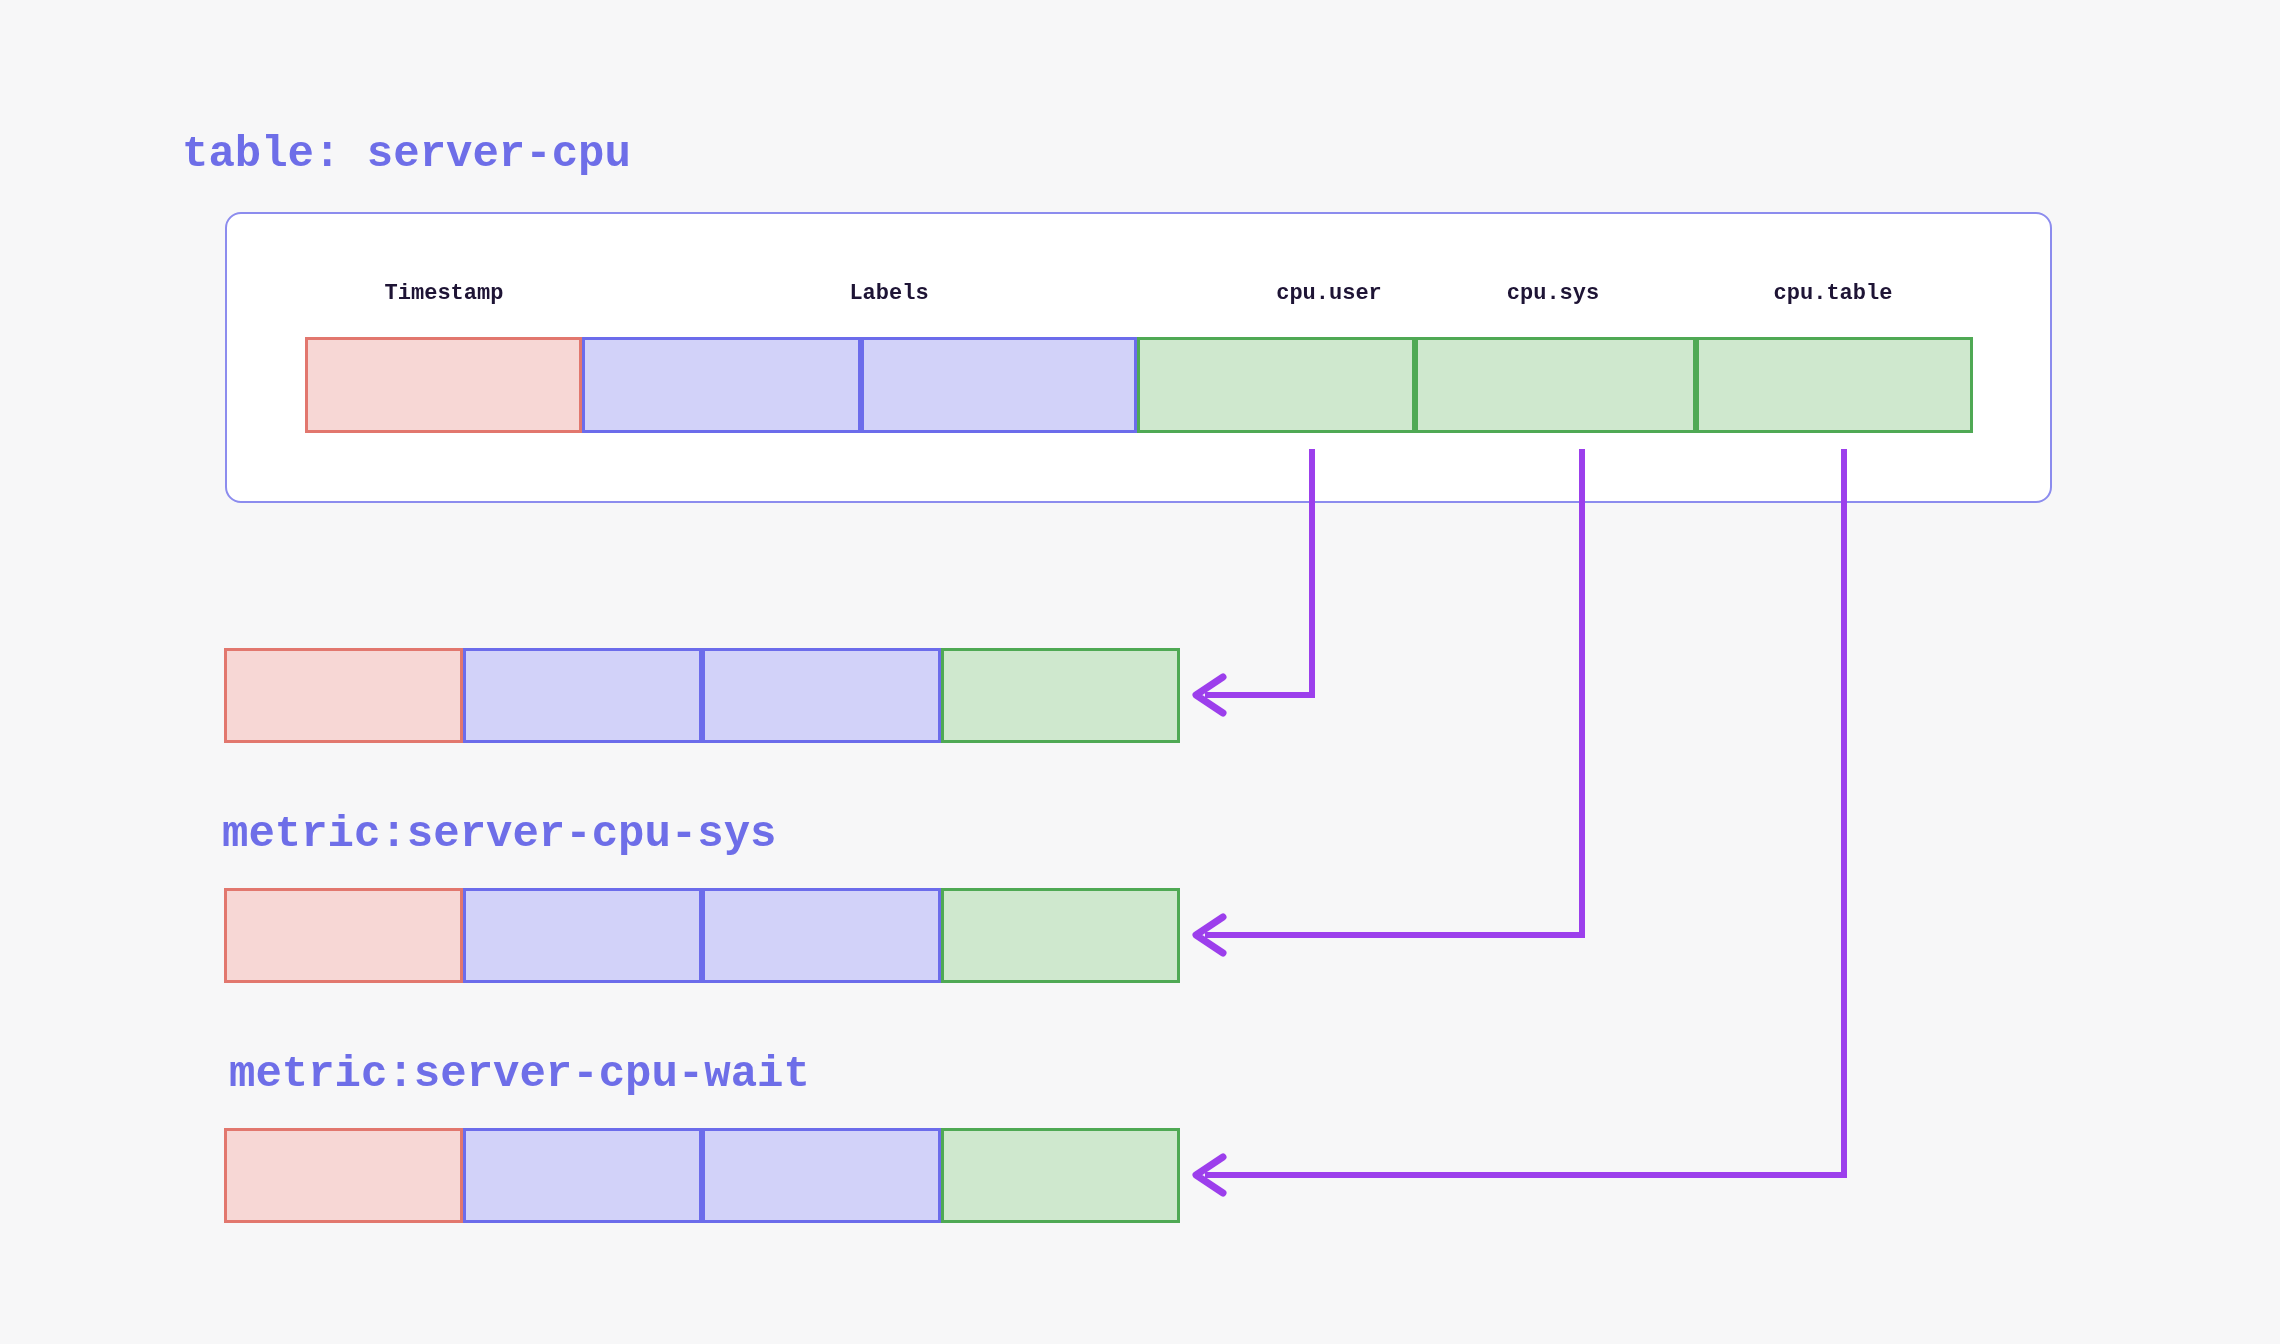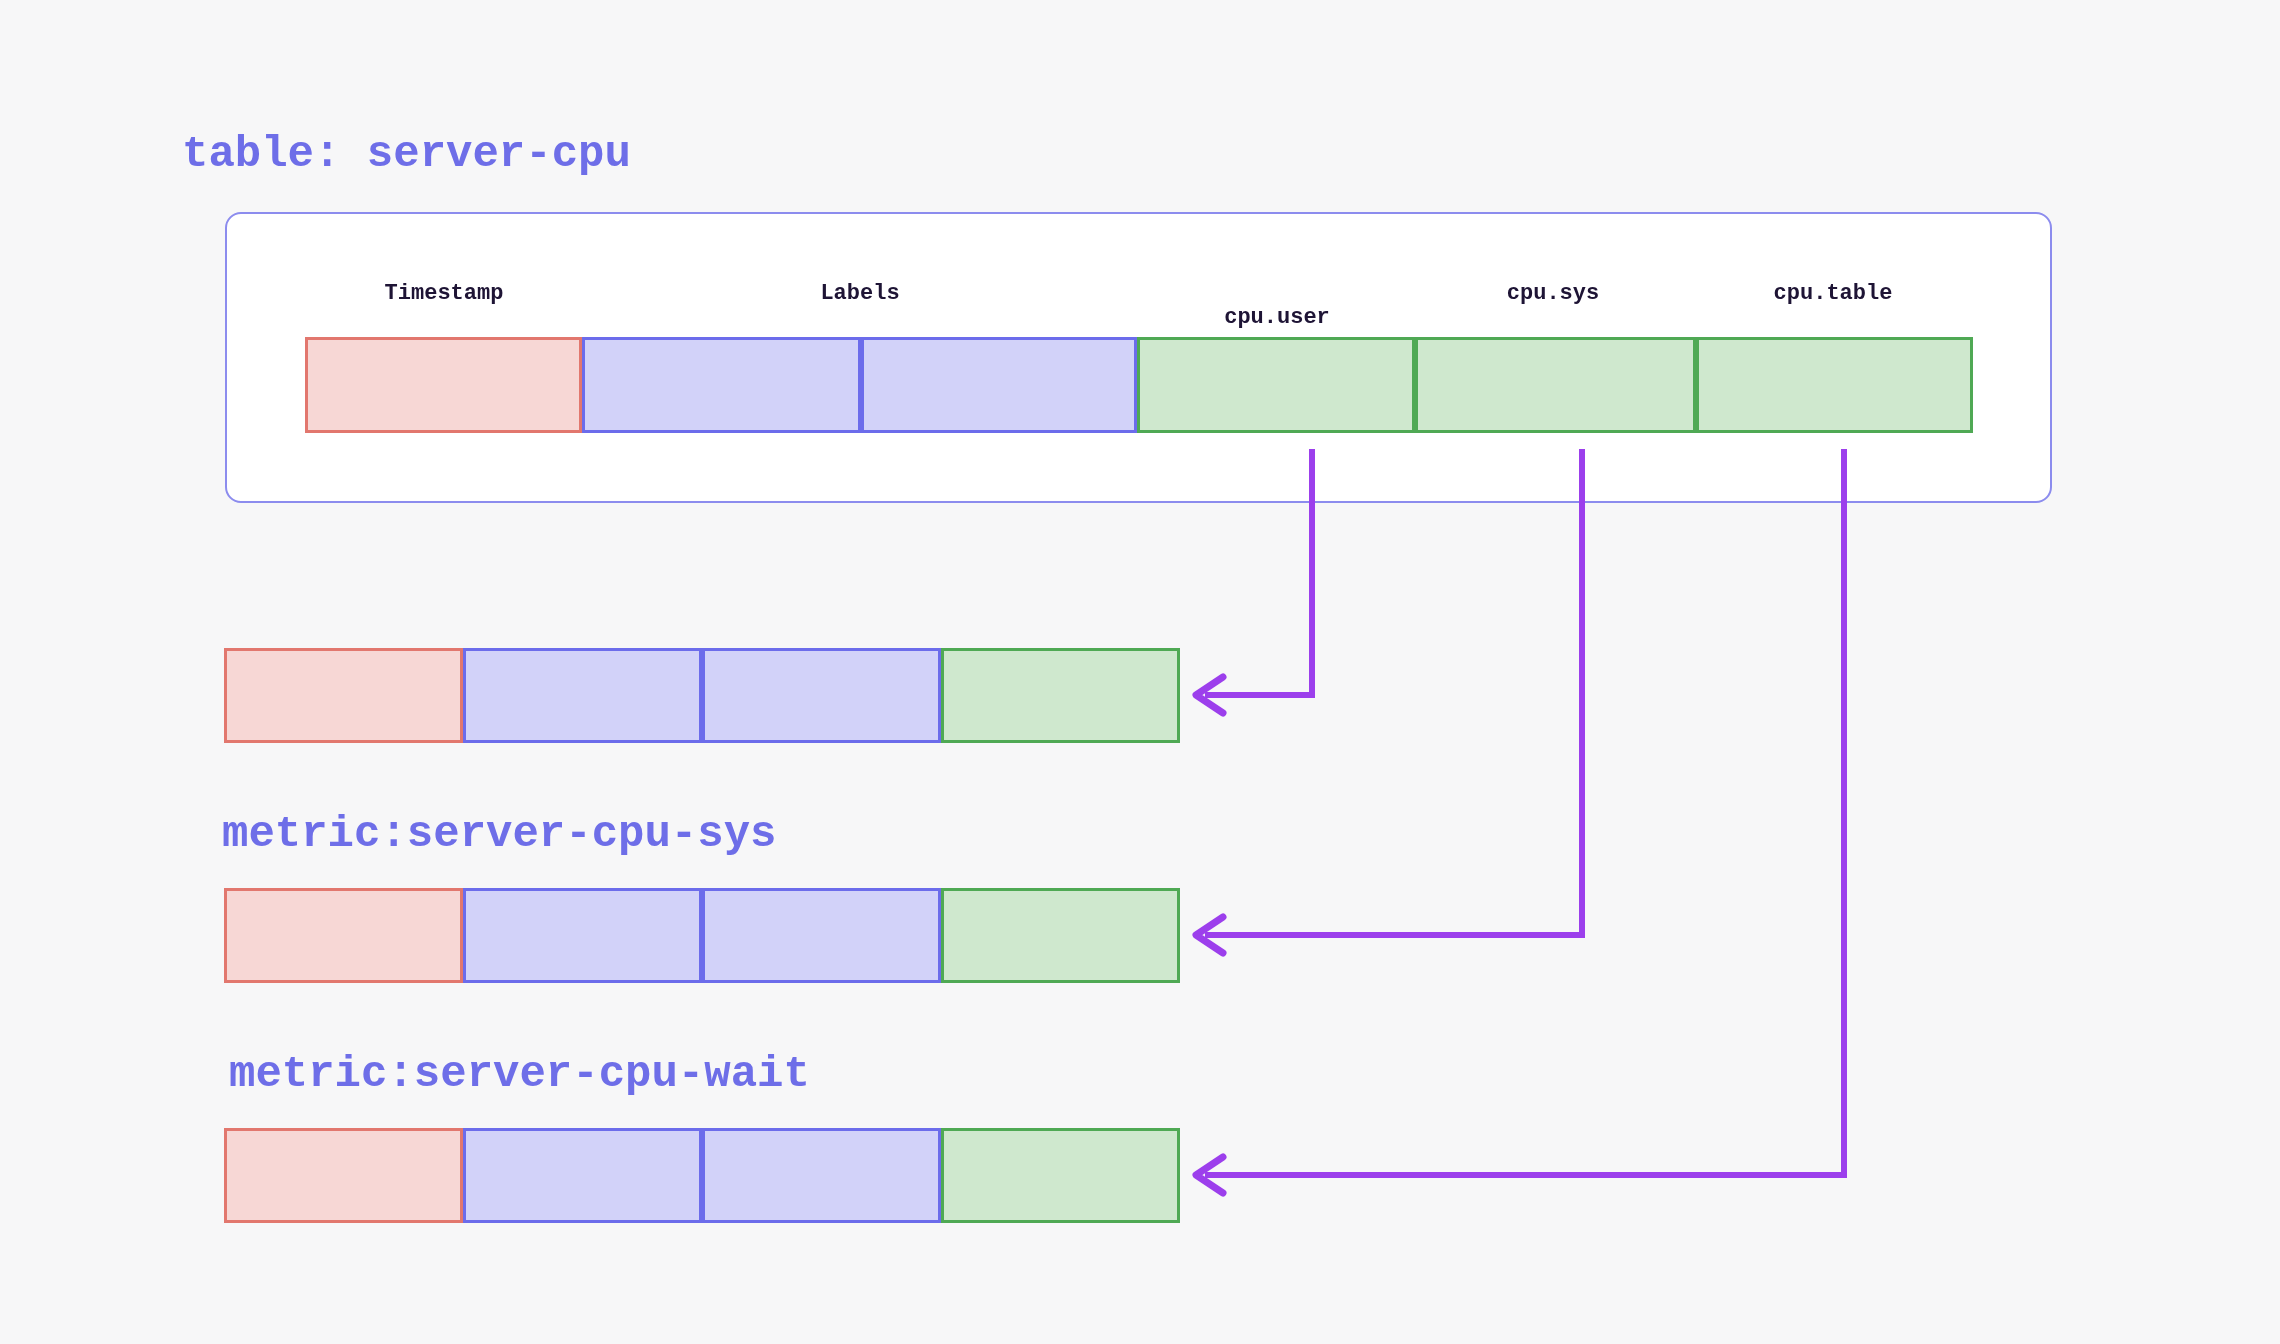--- a/index.html
+++ b/index.html
@@ -90,22 +90,22 @@
 </head>
 <body>
 
 <div class="canvas">
 
   <div class="accent-label" style="left:182px; top:130px;">table: server-cpu</div>
 
   <div class="table-box"></div>
 
   <div class="col-header" style="left:444px;">Timestamp</div>
-  <div class="col-header" style="left:860px;">Labels</div>
-  <div class="col-header" style="left:1277px;margin-top:24px;">cpu.user</div>
+  <div class="col-header" style="left:889px;">Labels</div>
+  <div class="col-header" style="left:1329px;">cpu.user</div>
   <div class="col-header" style="left:1553px;">cpu.sys</div>
   <div class="col-header" style="left:1833px;">cpu.table</div>
 
   <div class="cell timestamp table-cell tc-0"></div>
   <div class="cell labels    table-cell tc-1"></div>
   <div class="cell labels    table-cell tc-2"></div>
   <div class="cell field     table-cell tc-3"></div>
   <div class="cell field     table-cell tc-4"></div>
   <div class="cell field     table-cell tc-5"></div>
 

